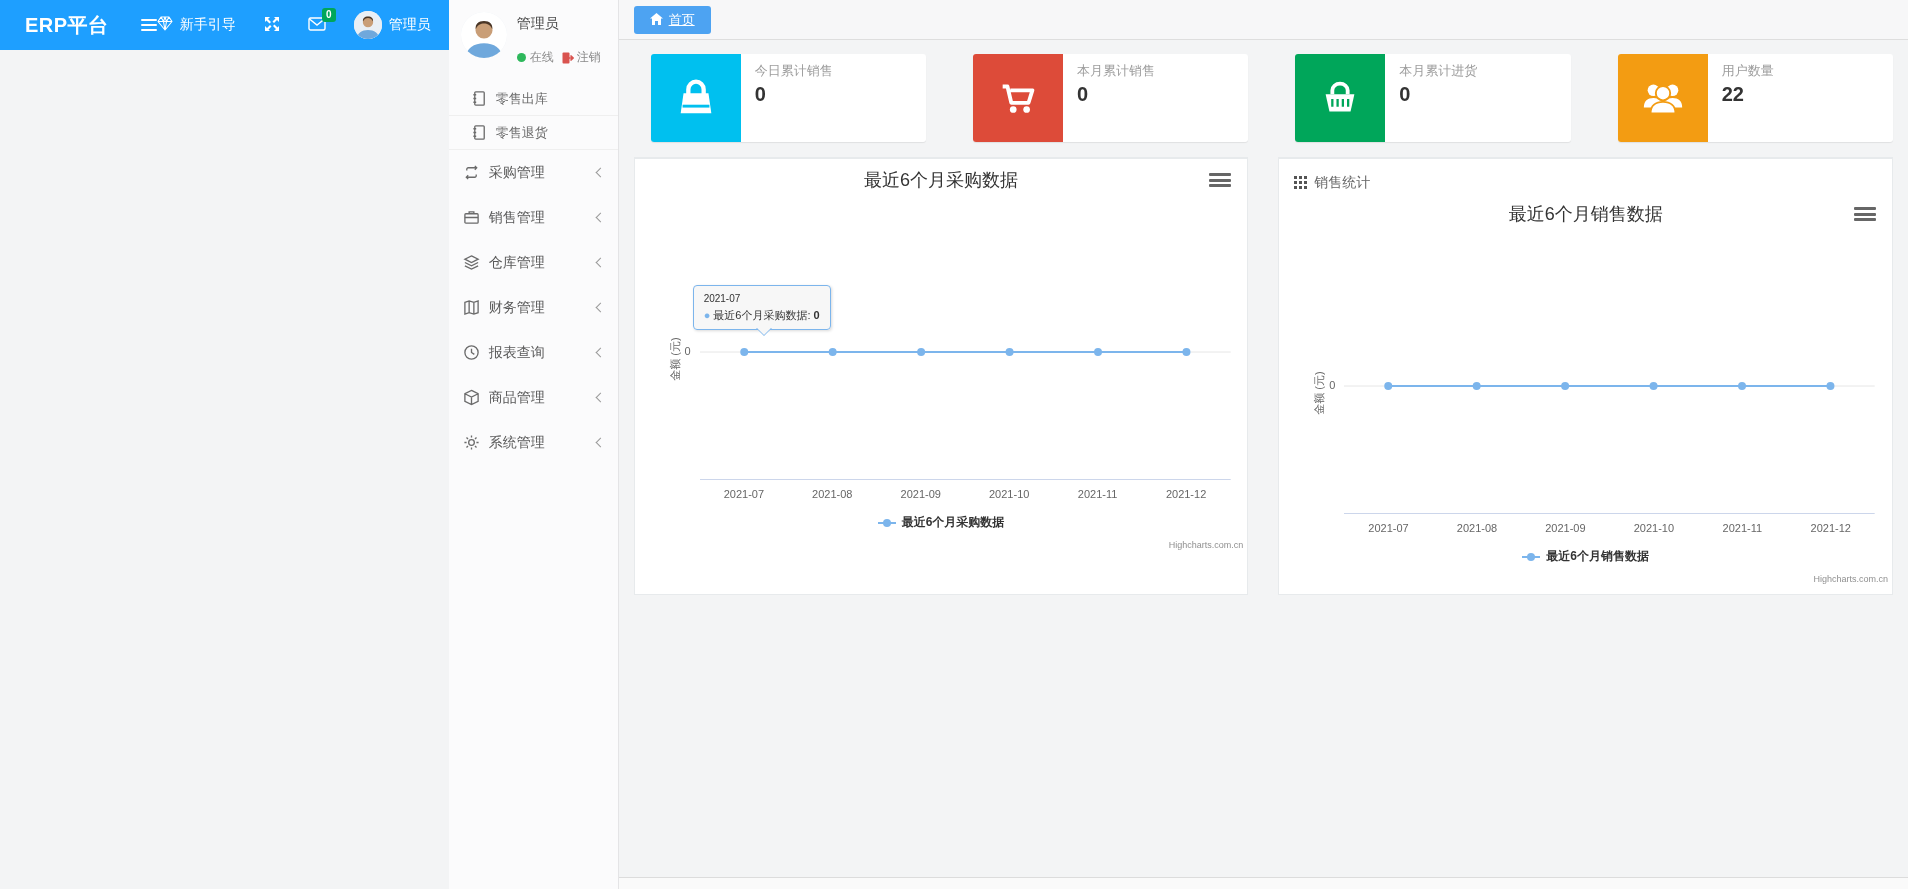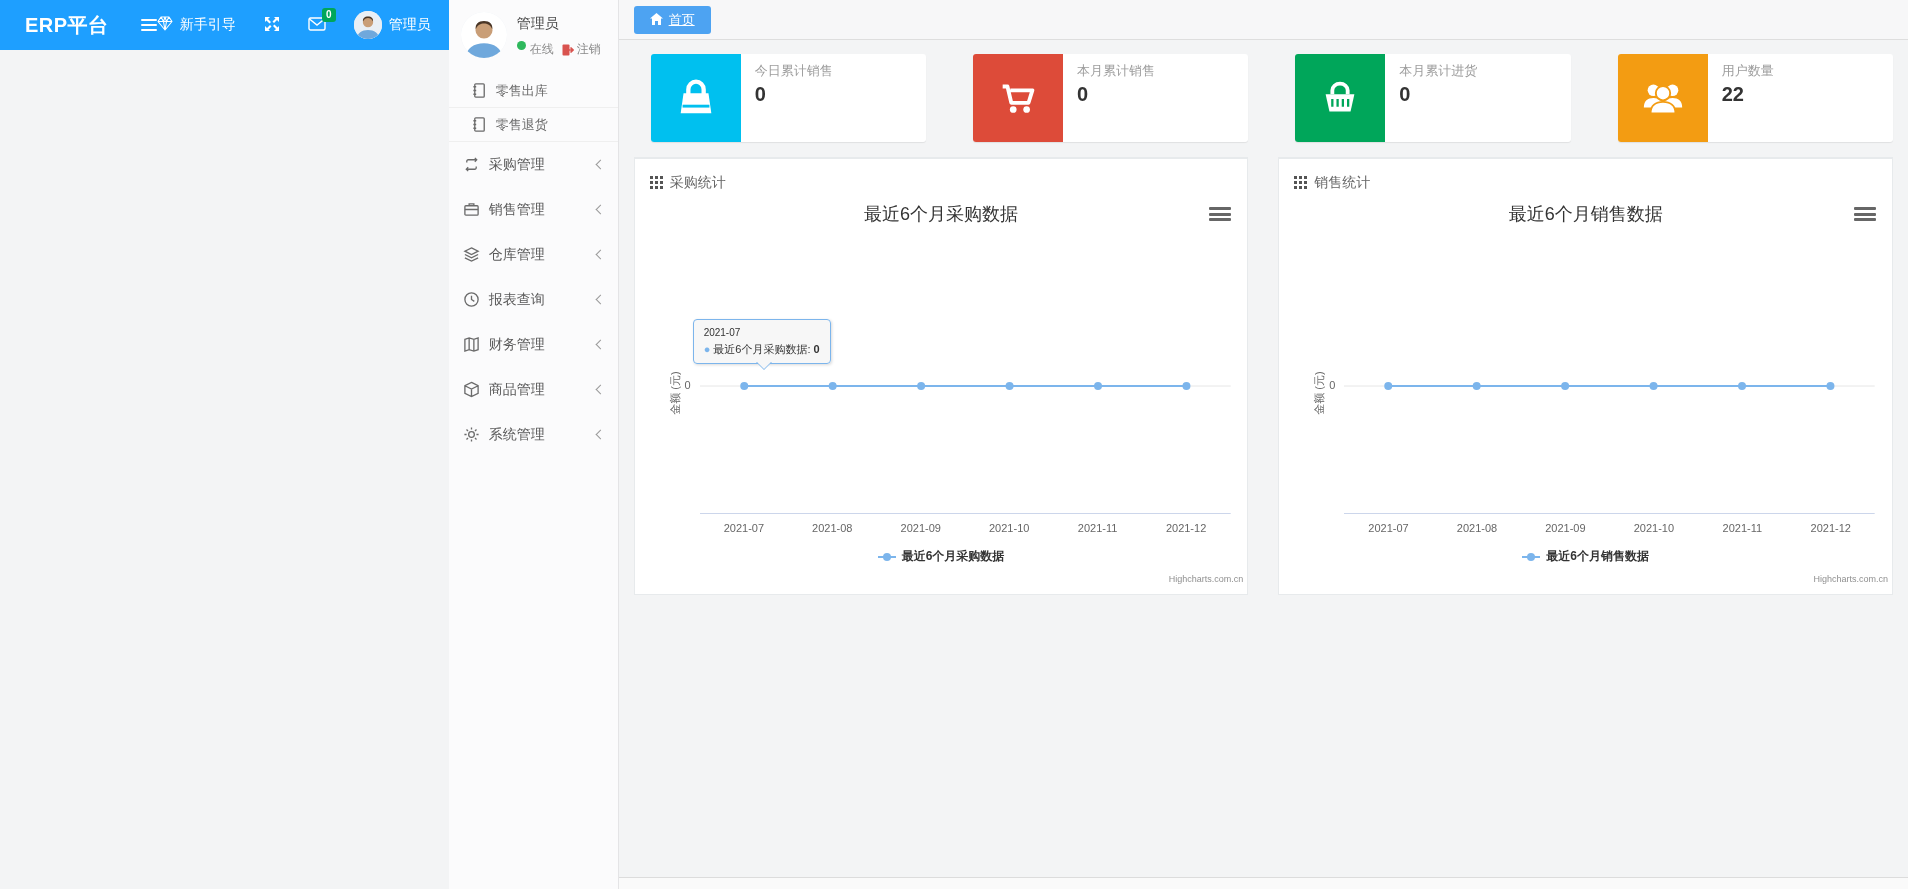--- a/index.html
+++ b/index.html
@@ -19,21 +19,21 @@
   .mail-badge { position:absolute; top:-9px; right:-10px; background:#00a65a; color:#fff;
     font-size:10px; line-height:10px; padding:2px 4px; border-radius:3px; font-weight:bold; }
   .avatar { width:28px; height:28px; border-radius:50%; background:#e9eff5; overflow:hidden; flex:0 0 auto; }
 
   
   .layout { flex:1; display:flex; min-height:0; }
   .sidebar { width:170px; background:#fbfbfc; border-right:1px solid #e4e4e6; flex:0 0 auto; }
   .profile { padding:12px 12px 10px 12px; display:flex; gap:10px; }
   .profile .avatar { width:46px; height:46px; }
   .profile-name { font-size:14px; color:#4a4a4a; margin-top:3px; }
-  .profile-status { display:flex; gap:4px; font-size:12px; color:#8a8a8a; margin-top:8px; }
+  .profile-status { display:flex; align-items:center; gap:4px; font-size:12px; color:#8a8a8a; margin-top:16px; }
   .dot-online { width:9px; height:9px; border-radius:50%; background:#2eb85c; display:inline-block; }
   .logout { display:flex; align-items:center; gap:3px; cursor:pointer; margin-left:4px; color:#8a8a8a; }
 
   .menu { margin-top:6px; }
   .menu-item { height:45px; display:flex; align-items:center; gap:9px; padding:0 14px;
     font-size:14px; color:#595959; cursor:pointer; }
   .menu-item.bordered, .submenu-item.bordered { border-bottom:1px solid #efefef; }
   .menu-item .mi-label { flex:1; }
   .submenu-item { height:34px; display:flex; align-items:center; gap:8px; padding:0 14px 0 22px;
     font-size:13px; color:#6a6a6a; cursor:pointer; }
@@ -232,34 +232,34 @@
             <svg viewBox="0 0 18 18">
                 <path d="M9 2 L16 5.5 9 9 2 5.5 Z M2 9 l7 3.5 7-3.5 M2 12.5 L9 16 l7-3.5"></path>
               </svg>
           </span>
           <span class="mi-label">仓库管理</span>
           <span class="chev left"></span>
         </div>
         <div class="menu-item">
           <span class="mi-icon">
             <svg viewBox="0 0 18 18">
+                <path d="M2 3.5 L6.5 2 11.5 3.5 16 2 v12.5 L11.5 16 6.5 14.5 2 16 Z M6.5 2 v12.5 M11.5 3.5 V16"></path>
+              </svg>
+          </span>
+          <span class="mi-label">财务管理</span>
+          <span class="chev left"></span>
+        </div>
+        <div class="menu-item">
+          <span class="mi-icon">
+            <svg viewBox="0 0 18 18">
                 <circle cx="9" cy="9" r="7"></circle>
                 <path d="M9 5 v4 l3 2"></path>
               </svg>
           </span>
           <span class="mi-label">报表查询</span>
-          <span class="chev left"></span>
-        </div>
-        <div class="menu-item">
-          <span class="mi-icon">
-            <svg viewBox="0 0 18 18">
-                <path d="M2 3.5 L6.5 2 11.5 3.5 16 2 v12.5 L11.5 16 6.5 14.5 2 16 Z M6.5 2 v12.5 M11.5 3.5 V16"></path>
-              </svg>
-          </span>
-          <span class="mi-label">财务管理</span>
           <span class="chev left"></span>
         </div>
         <div class="menu-item">
           <span class="mi-icon">
             <svg viewBox="0 0 18 18">
                 <path d="M9 1.5 L16 5 v8 L9 16.5 2 13 V5 Z M2 5 l7 3.5 L16 5 M9 8.5 V16.5"></path>
               </svg>
           </span>
           <span class="mi-label">商品管理</span>
           <span class="chev left"></span>
@@ -345,36 +345,20 @@
             <div class="stat-body">
               <div class="stat-label">用户数量</div>
               <div class="stat-value">22</div>
             </div>
           </div>
         </div>
 
         <div class="charts-row">
 
           <section class="panel">
-            <div class="panel-header">
-              <span class="ph-icon">
-                <svg width="13" height="13" viewBox="0 0 13 13" fill="#555">
-                    <rect width="3" height="3"></rect>
-                    <rect x="5" width="3" height="3"></rect>
-                    <rect x="10" width="3" height="3"></rect>
-                    <rect y="5" width="3" height="3"></rect>
-                    <rect x="5" y="5" width="3" height="3"></rect>
-                    <rect x="10" y="5" width="3" height="3"></rect>
-                    <rect y="10" width="3" height="3"></rect>
-                    <rect x="5" y="10" width="3" height="3"></rect>
-                    <rect x="10" y="10" width="3" height="3"></rect>
-                  </svg>
-              </span>
-              <span>采购统计</span>
-            </div>
             <div class="chart">
               <div class="chart-title">最近6个月采购数据</div>
               <div class="export-burger">
                   <span></span>
                   <span></span>
                   <span></span>
                 </div>
               <div class="ytitle">金额 (元)</div>
               <div class="ytick">0</div>
               <div class="plot">

